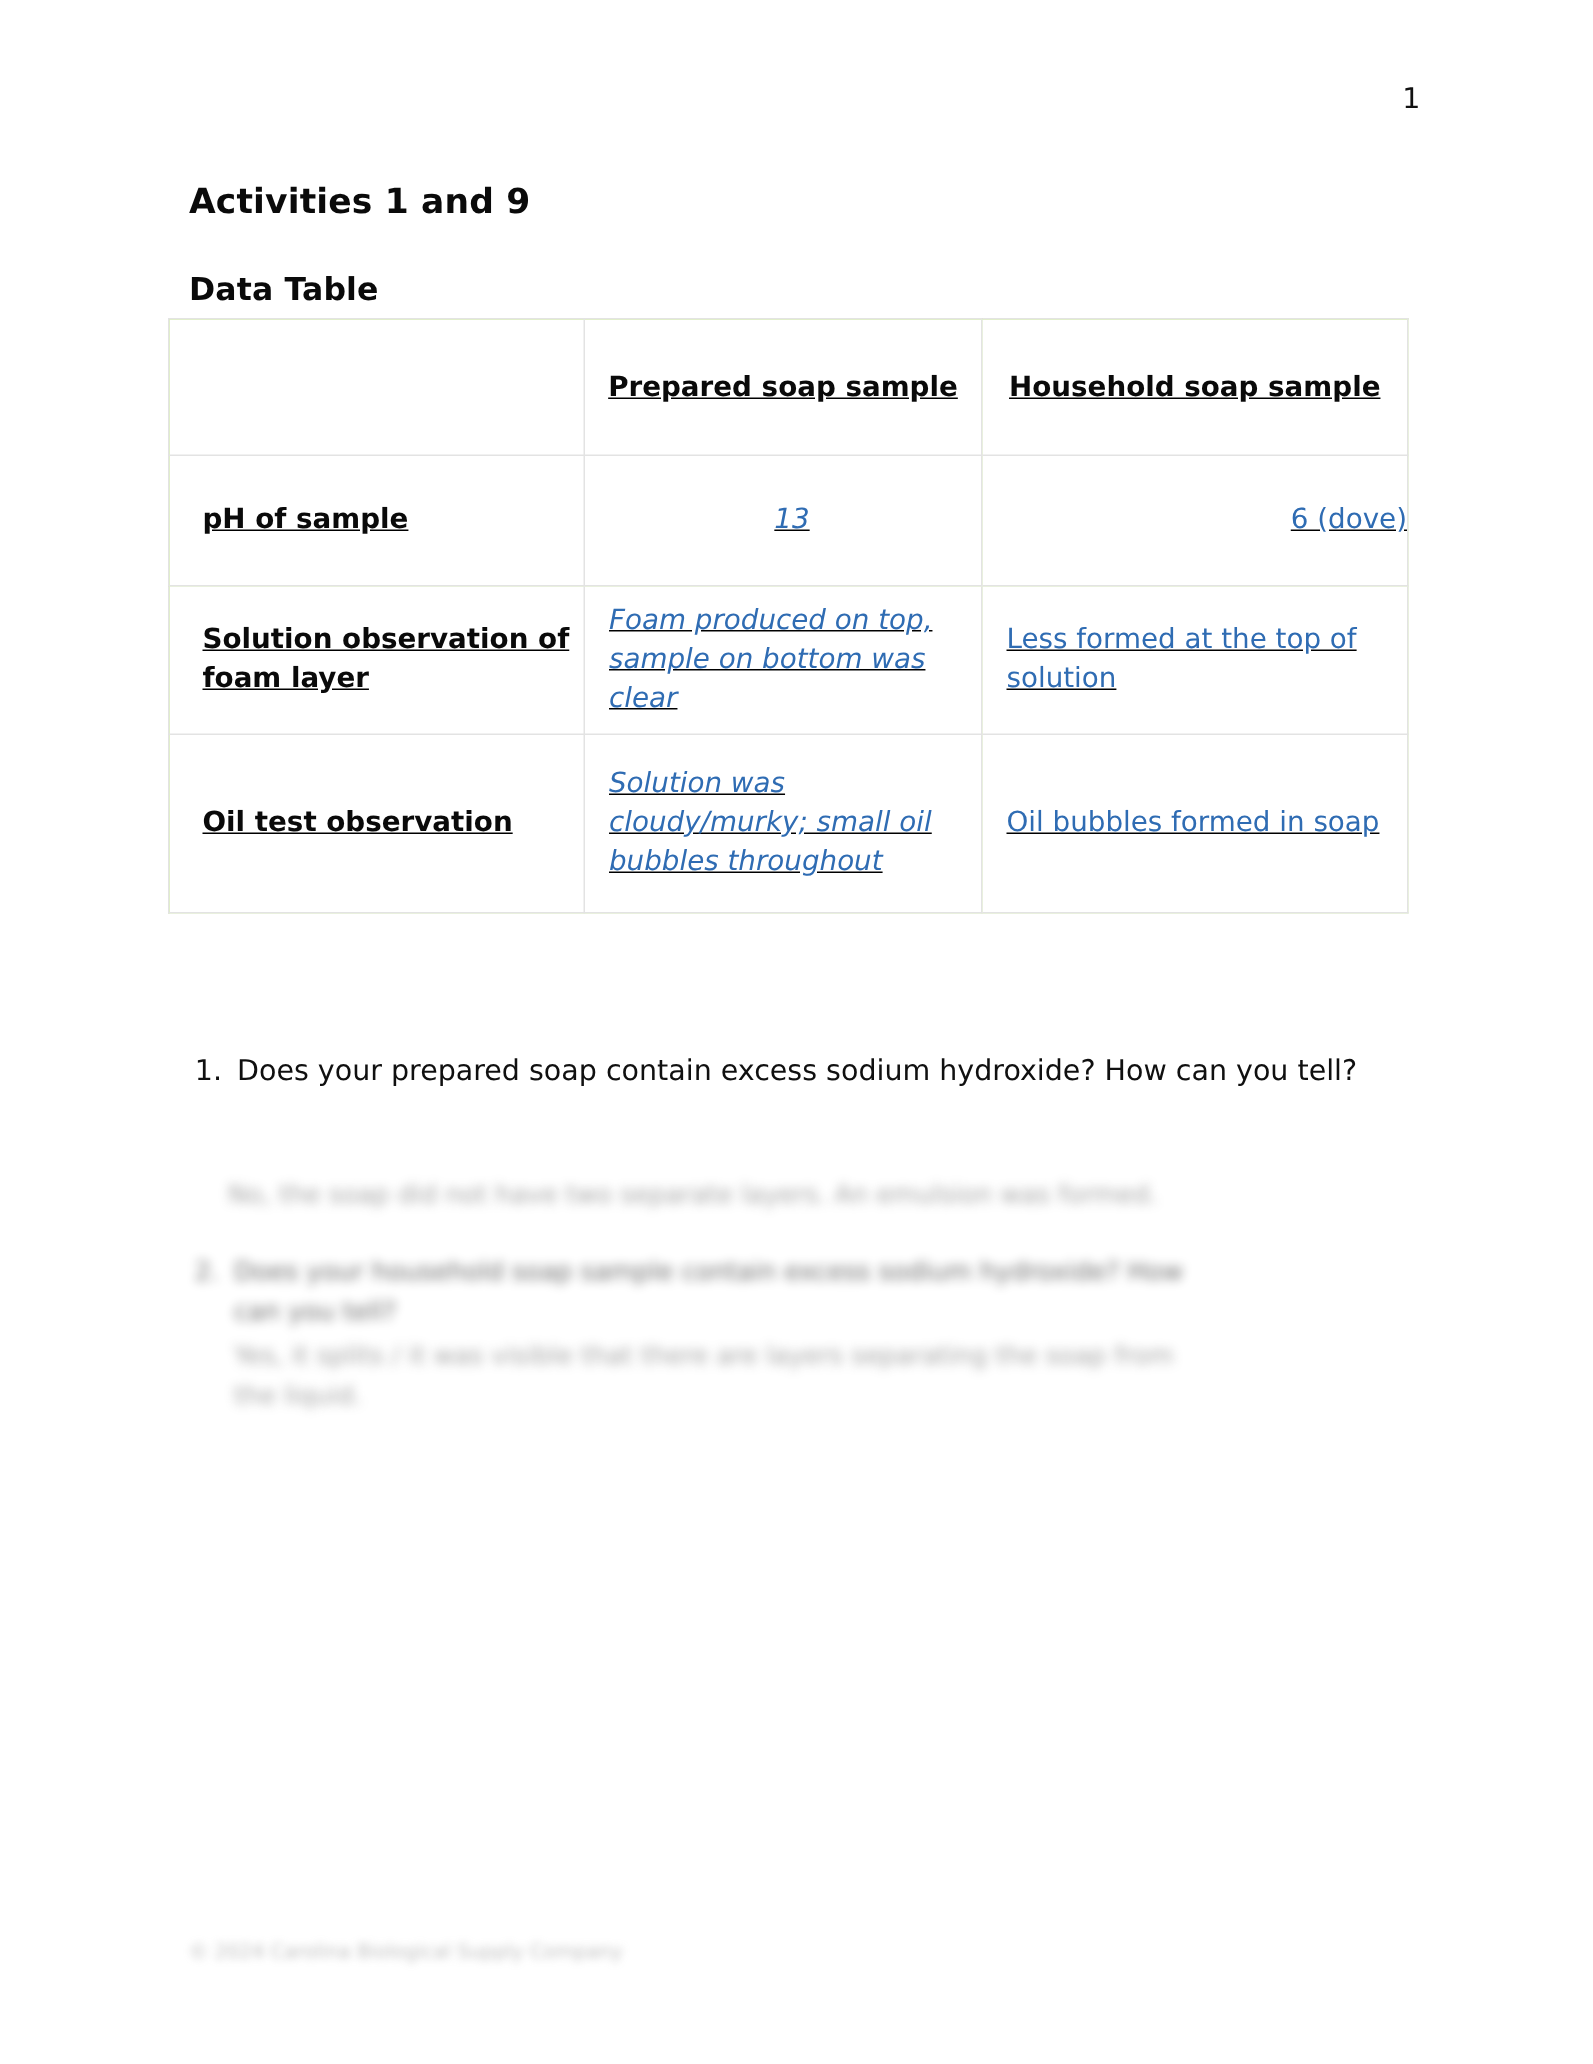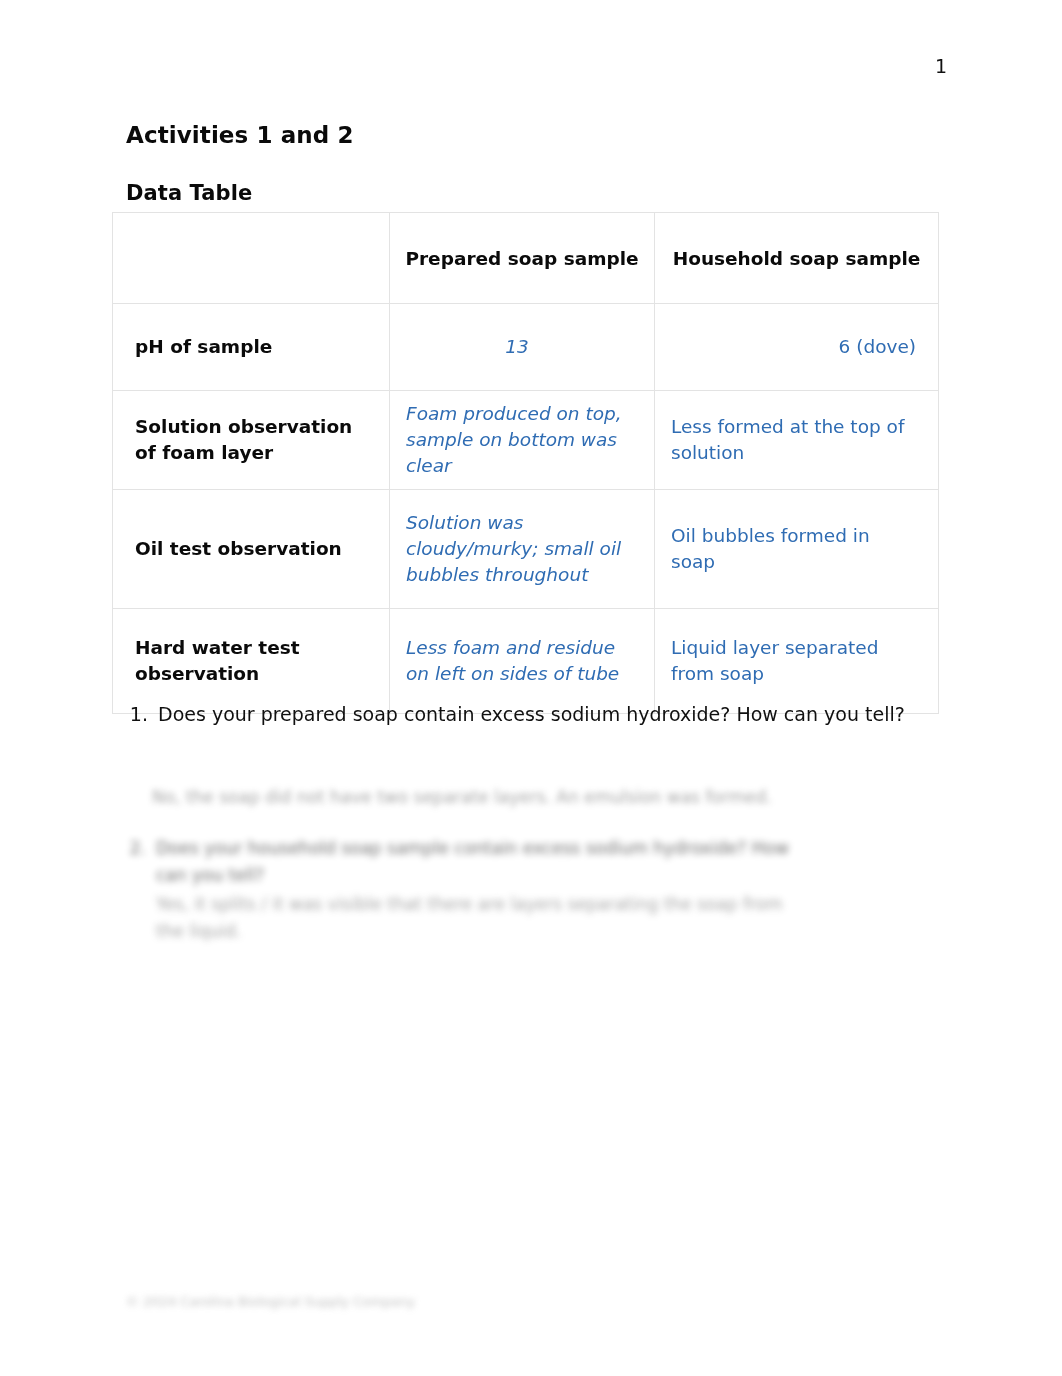--- a/index.html
+++ b/index.html
@@ -63,25 +63,26 @@
     position: absolute;
     left: 112px;
     top: 212px;
     width: 826px;
   }
   table.data-table {
     border-collapse: collapse;
     width: 826px;
     table-layout: fixed;
     background: #bef264;
+    text-decoration: underline;
   }
   table.data-table td {
     border: 1px solid #e3e3e3;
     vertical-align: middle;
-    padding: 10px 22px 10px 22px;
+    padding: 10px 0 10px 22px;
     background: #ffffff;
   }
   col.c-label { width: 277px; }
   col.c-prep  { width: 265px; }
   col.c-house { width: 284px; }
 
   .hdr-cell {
     text-align: center;
     font-weight: bold;
     font-size: 18.5px;
@@ -196,21 +197,21 @@
   }
 </style>
 </head>
 <body>
 
 <div class="page">
 
   <div class="page-number">1</div>
 
   <div class="content">
-    <h1 class="doc-heading">Activities 1 and 2</h1>
+    <h1 class="doc-heading">Activities 1 and 9</h1>
     <h2 class="doc-subheading">Data Table</h2>
   </div>
 
   <div class="table-wrap">
     <table class="data-table">
       <colgroup>
         <col class="c-label">
         <col class="c-prep">
         <col class="c-house">
       </colgroup>
@@ -232,25 +233,20 @@
           <td class="val-prep">Foam produced on top, sample on bottom was clear</td>
           <td class="val-house">Less formed at the top of solution</td>
         </tr>
 
         <tr class="r-oil">
           <td class="row-label">Oil test observation</td>
           <td class="val-prep">Solution was cloudy/murky; small oil bubbles throughout</td>
           <td class="val-house">Oil bubbles formed in soap</td>
         </tr>
 
-        <tr class="r-hard">
-          <td class="row-label">Hard water test observation</td>
-          <td class="val-prep">Less foam and residue on left on sides of tube</td>
-          <td class="val-house">Liquid layer separated from soap</td>
-        </tr>
       </tbody>
     </table>
   </div>
 
   <div class="questions">
     <div class="q-item">
       <span class="q-num">1.</span>
       <span class="q-text">Does your prepared soap contain excess sodium hydroxide? How can you tell?</span>
     </div>
   </div>

